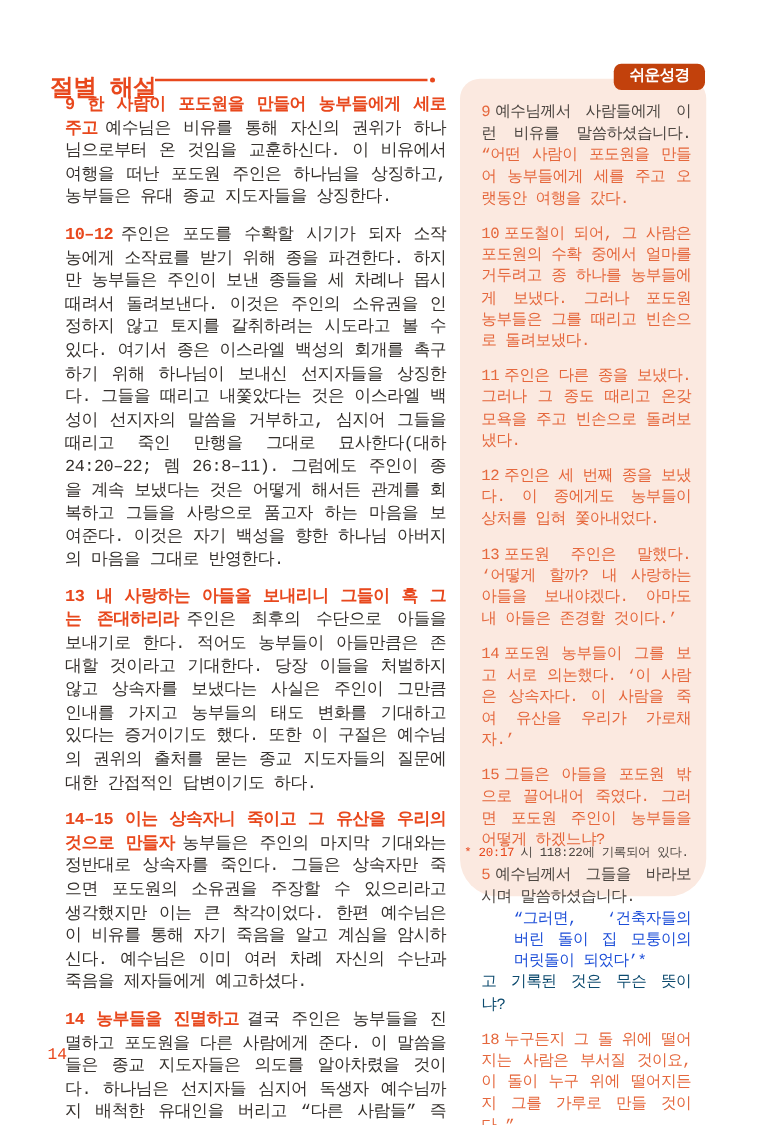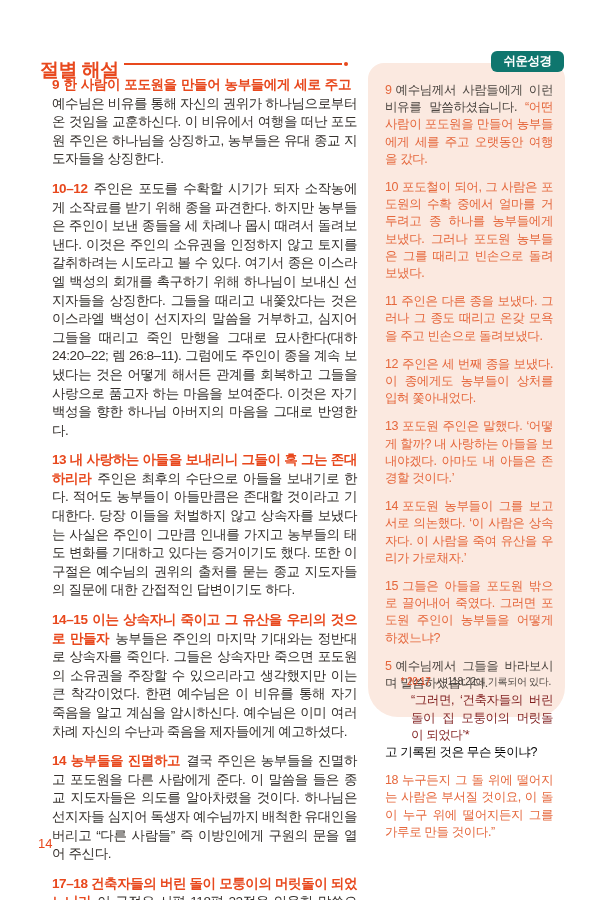--- a/index.html
+++ b/index.html
@@ -1,41 +1,41 @@
 <!DOCTYPE html>
 <html><head>
 <meta charset="utf-8">
 <style>
   html,body{margin:0;padding:0;background:#ffffff;}
   .page{position:relative;width:613px;height:900px;background:#ffffff;overflow:hidden;
-        font-family:Liberation Sans, sans-serif;border-radius:27px;}
+        font-family:Liberation Mono, monospace;border-radius:27px;}
   
   .title{position:absolute;left:40px;top:44px;font-size:19px;font-weight:bold;
          color:#e8481d;letter-spacing:-0.5px;}
   .title-rule{position:absolute;left:124px;top:63px;width:218px;height:2px;background:#e8481d;}
   .title-rule::after{content:"";position:absolute;right:-6px;top:-1px;width:4px;height:4px;
          border-radius:50%;background:#e8481d;}
-  .badge{position:absolute;left:491px;top:51px;width:73px;height:21px;background:#0f766e;
+  .badge{position:absolute;left:491px;top:51px;width:73px;height:21px;background:#c2410c;
          border-radius:6px;color:#ffffff;font-size:12.5px;font-weight:bold;text-align:center;
          line-height:21px;letter-spacing:-0.5px;z-index:2;}
   
   .commentary{position:absolute;left:40px;top:76px;width:317px;color:#35302c;
               font-size:13.5px;line-height:18.6px;text-align:justify;letter-spacing:-0.4px;}
   .cpara{margin:0 0 11px 12px;}
   .lead{color:#e8481d;font-weight:bold;margin-right:6px;}
   
   .panel{position:absolute;left:368px;top:63px;width:197px;height:654px;background:#fbe9e0;
          border-radius:16px 16px 30px 30px;box-sizing:border-box;padding:19px 12px 0 17px;}
   .verse{margin:0 0 11px 0;font-size:12.5px;line-height:17.2px;text-align:justify;
          letter-spacing:-0.4px;color:#e5673c;}
   .vnum{color:#e5673c;margin-right:4px;}
   .vdark{color:#4c4641;}
   .vorange{color:#e5673c;}
-  .vquote{display:block;margin-left:26px;color:#7f1d1d;}
-  .vtail{display:block;color:#000000;}
+  .vquote{display:block;margin-left:26px;color:#1d4ed8;}
+  .vtail{display:block;color:#0c4a6e;}
   .footnote{position:absolute;right:14px;bottom:28px;font-size:10px;letter-spacing:-0.3px;
             color:#4c4641;}
   .fn-ref{color:#e8481d;margin-right:5px;}
   
   .page-number{position:absolute;left:38px;top:836px;font-size:13px;color:#e8481d;
                font-weight:500;}
 </style>
 </head>
 <body>
 

